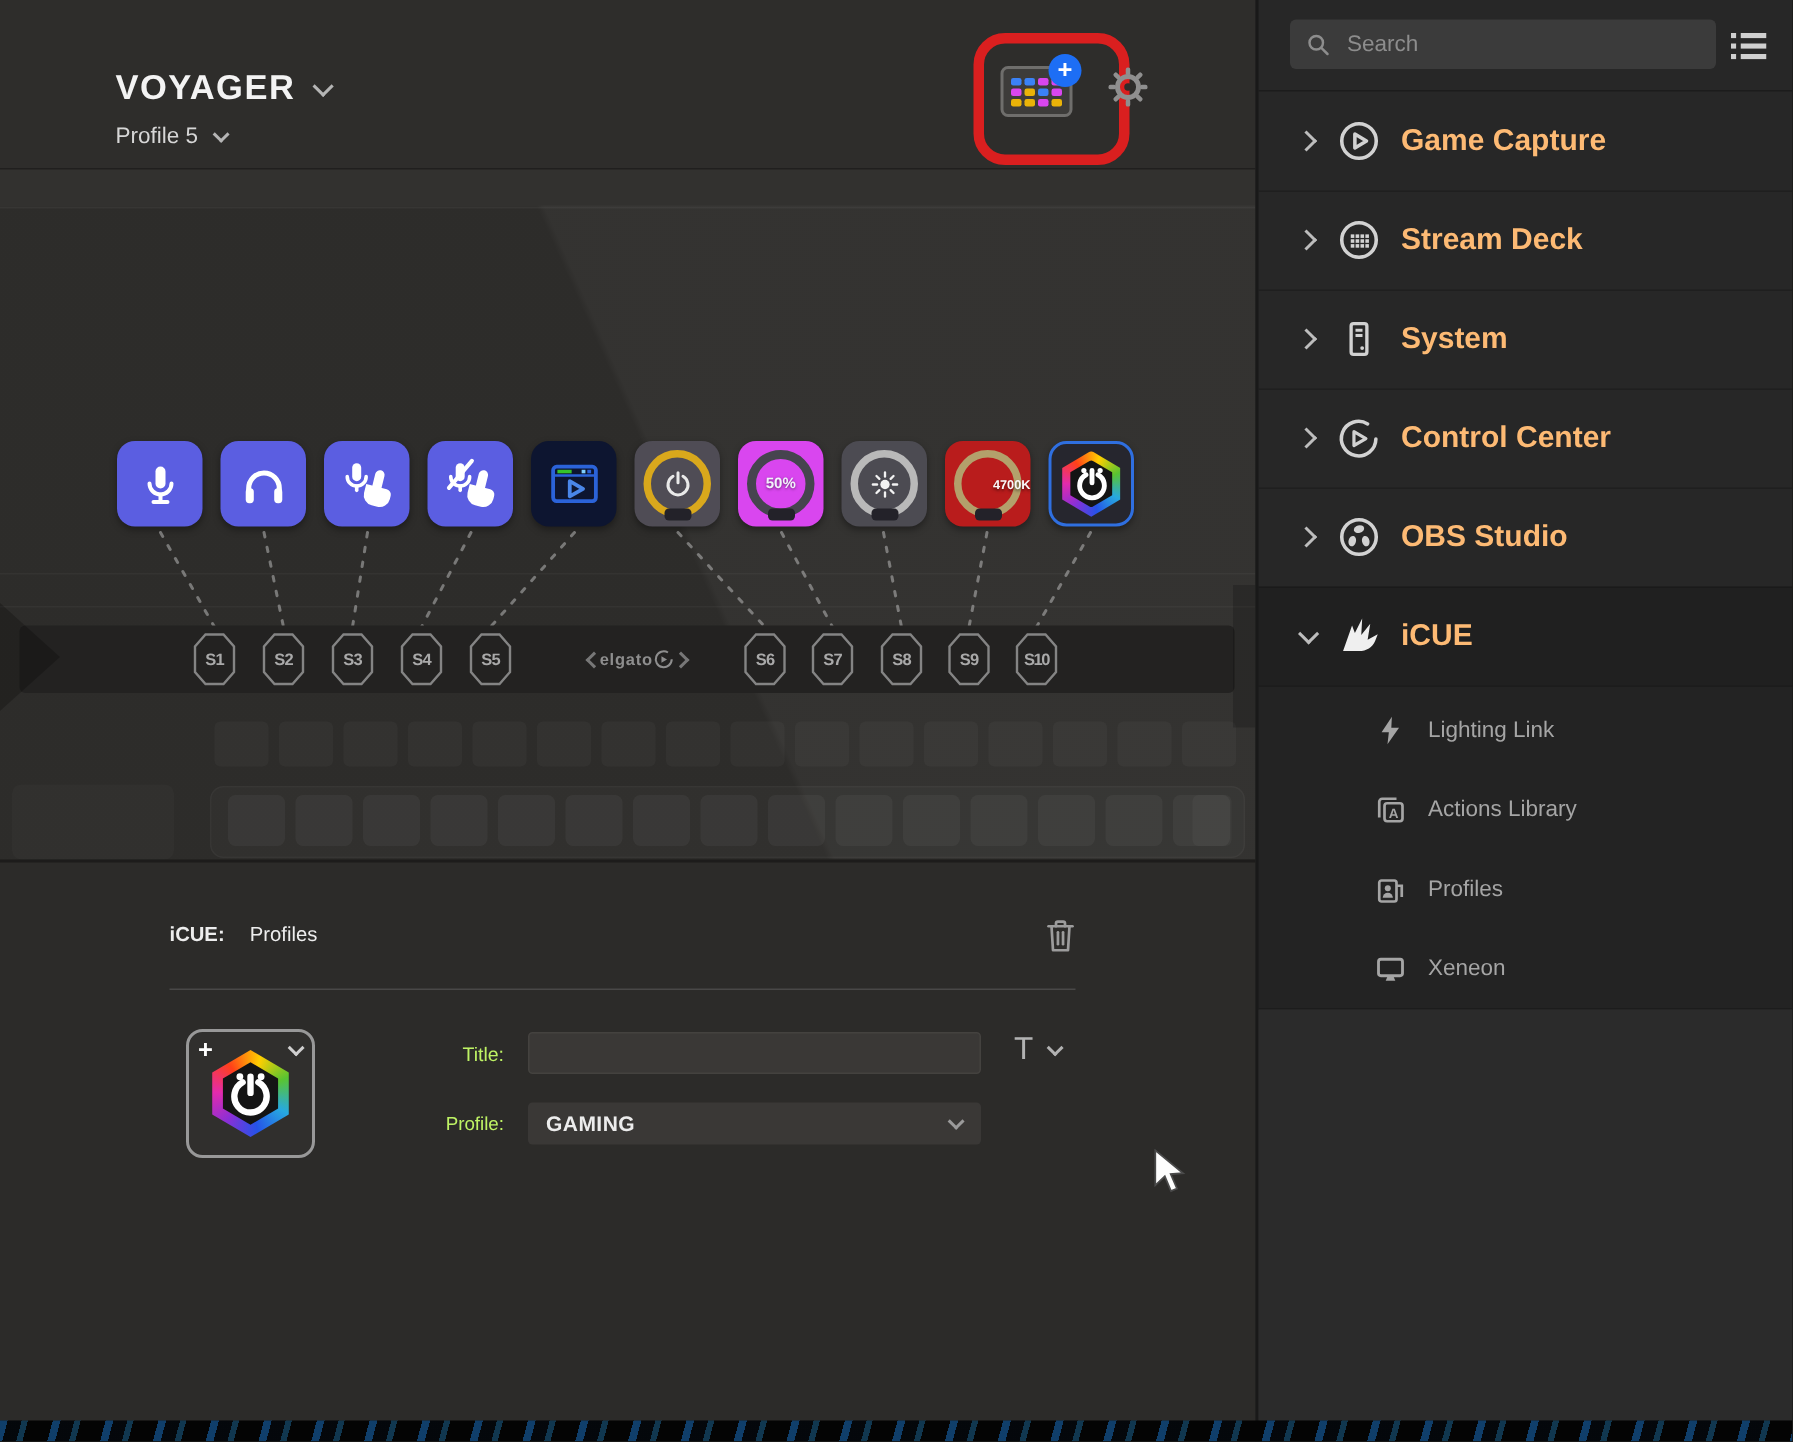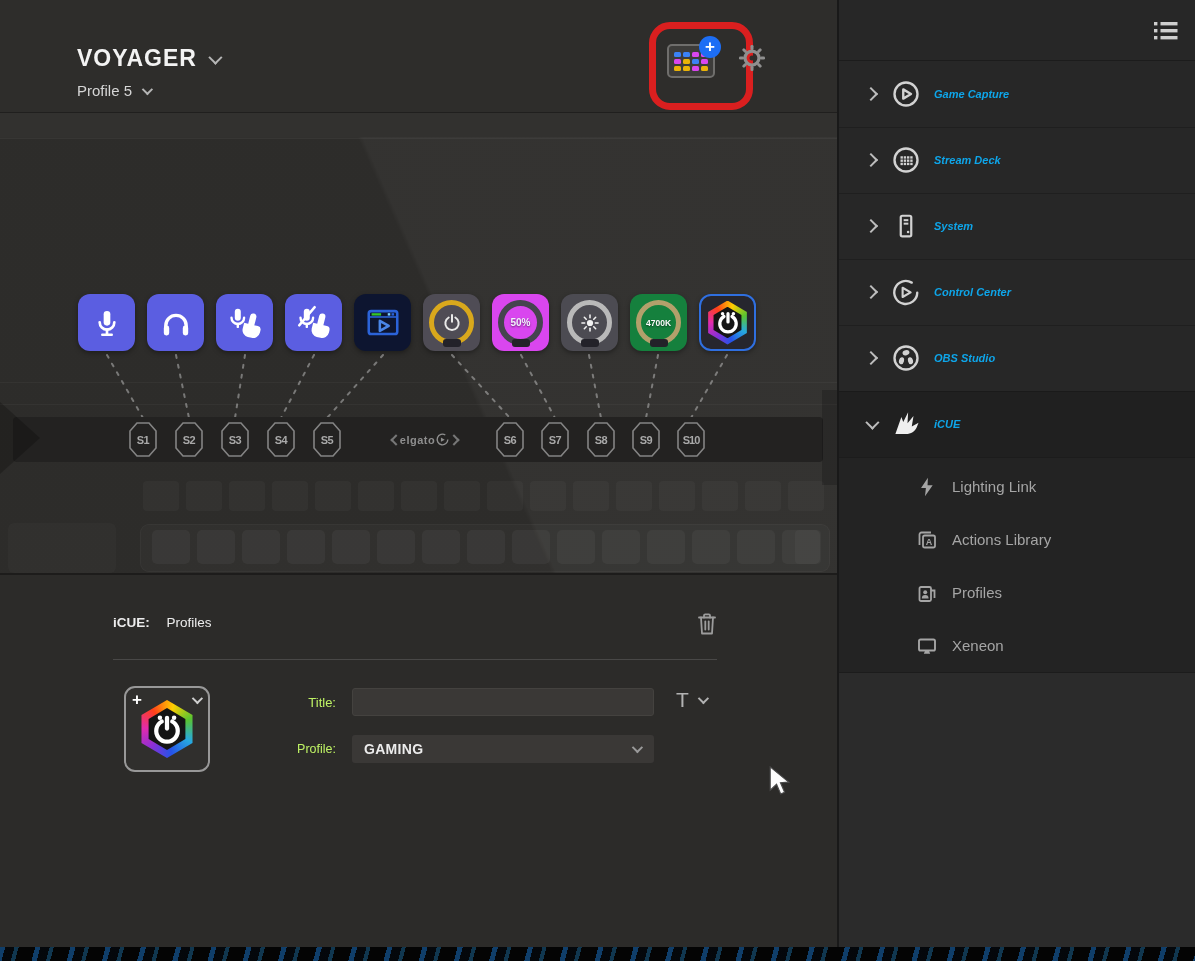--- a/index.html
+++ b/index.html
@@ -36,21 +36,21 @@
   .gear-btn{position:absolute;left:737px;top:43px;width:30px;height:30px;cursor:pointer;}
   
   .tiles{position:absolute;left:78px;top:294px;display:flex;gap:12px;}
   .tile{position:relative;width:57px;height:57px;border-radius:12px;display:flex;
         align-items:center;justify-content:center;box-shadow:0 2px 5px rgba(0,0,0,0.35);}
   .tile.blue{background:#5b5ee1;}
   .tile.t5{background:#0d1530;}
   .tile.t6{background:#4f4c55;}
   .tile.t7{background:#d946ef;}
   .tile.t8{background:#4c4b52;}
-  .tile.t9{background:#15803d;}
+  .tile.t9{background:#b91c1c;justify-content:flex-end;}
   .tile.t10{background:#26262e;border:2px solid #2f6fe0;width:53px;height:53px;}
   .ring{position:absolute;inset:6px;border-radius:50%;}
   .ring.gold{border:5px solid #d9a81c;}
   .ring.dark{border:6px solid #46444f;}
   .ring.silver{border:5px solid #b9b9b9;}
   .ring.tan{border:5px solid #b3a06b;}
   .notch{position:absolute;bottom:4px;left:50%;transform:translateX(-50%);width:18px;height:8px;
          background:#232229;border-radius:3px;}
   .dialtxt{position:relative;font-size:10px;font-weight:bold;color:#fafafa;text-shadow:0 1px 2px rgba(0,0,0,0.5);}
   .t7 .dialtxt{color:#f2f1fb;}
@@ -115,21 +115,21 @@
               border-radius:4px;display:flex;align-items:center;}
   .search-box svg{margin:0 8px 0 10px;}
   .search-box input{background:transparent;border:none;outline:none;color:#ddd;font-size:15px;width:220px;
                     font-family:"Liberation Sans",sans-serif;}
   .search-box input::placeholder{color:#8d8d8d;}
   .listview-btn{position:absolute;left:313px;top:19px;width:28px;height:24px;cursor:pointer;}
   .side-row{position:absolute;left:0;width:358px;height:66px;display:flex;align-items:center;
             border-bottom:1px solid #1f1f1f;cursor:pointer;}
   .side-row .chev{margin-left:27px;border-color:#bdbdbd;}
   .side-row .icon{width:30px;height:30px;margin-left:15px;display:flex;align-items:center;justify-content:center;}
-  .side-row .lbl{margin-left:13px;color:#0ea5e9;font-size:11px;font-weight:bold;font-style:italic;}
+  .side-row .lbl{margin-left:13px;color:#fdba74;font-size:20px;font-weight:bold;}
   .side-row.active{background:rgba(0,0,0,0.16);}
   .subzone{position:absolute;left:0;top:457px;width:358px;height:215px;background:rgba(0,0,0,0.08);
            border-bottom:1px solid #1c1c1c;}
   .sub-row{position:absolute;left:0;width:358px;height:53px;display:flex;align-items:center;cursor:pointer;}
   .sub-row .icon{width:26px;height:26px;margin-left:75px;display:flex;align-items:center;justify-content:center;}
   .sub-row .lbl{margin-left:12px;color:#a5a5a5;font-size:15px;}
   .side-rest{position:absolute;left:0;top:673px;width:358px;height:274px;background:#2b2b2b;}
   
   .bottom-strip{position:absolute;left:0;top:947px;width:1195px;height:14px;background:#040404;
      background-image:repeating-linear-gradient(105deg,rgba(25,110,190,0.55) 0 5px,rgba(5,20,40,0.2) 5px 14px,
@@ -467,20 +467,27 @@
       <div class="fld-label" style="left:236px;top:167px;font-size:12.5px">Profile:</div>
       <div class="profile-select">
         <span class="val">GAMING</span>
         <span class="chev down sm"></span>
       </div>
     </div>
   </div>
 
   <aside class="sidebar">
     <div class="search-row">
+      <div class="search-box">
+        <svg width="18" height="18" viewBox="0 0 24 24">
+          <circle cx="10" cy="10" r="6" fill="none" stroke="#8d8d8d" stroke-width="2.2"></circle>
+          <line x1="14.5" y1="14.5" x2="20" y2="20" stroke="#8d8d8d" stroke-width="2.2" stroke-linecap="round"></line>
+        </svg>
+        <input type="text" placeholder="Search" style="">
+      </div>
       <div class="listview-btn">
         <svg width="28" height="24" viewBox="0 0 28 24">
           <g fill="#cfcfcf">
             <rect x="2" y="3" width="3.4" height="3.4"></rect>
               <rect x="8.5" y="3" width="17" height="3.4"></rect>
             <rect x="2" y="10" width="3.4" height="3.4"></rect>
               <rect x="8.5" y="10" width="17" height="3.4"></rect>
             <rect x="2" y="17" width="3.4" height="3.4"></rect>
               <rect x="8.5" y="17" width="17" height="3.4"></rect>
           </g>

